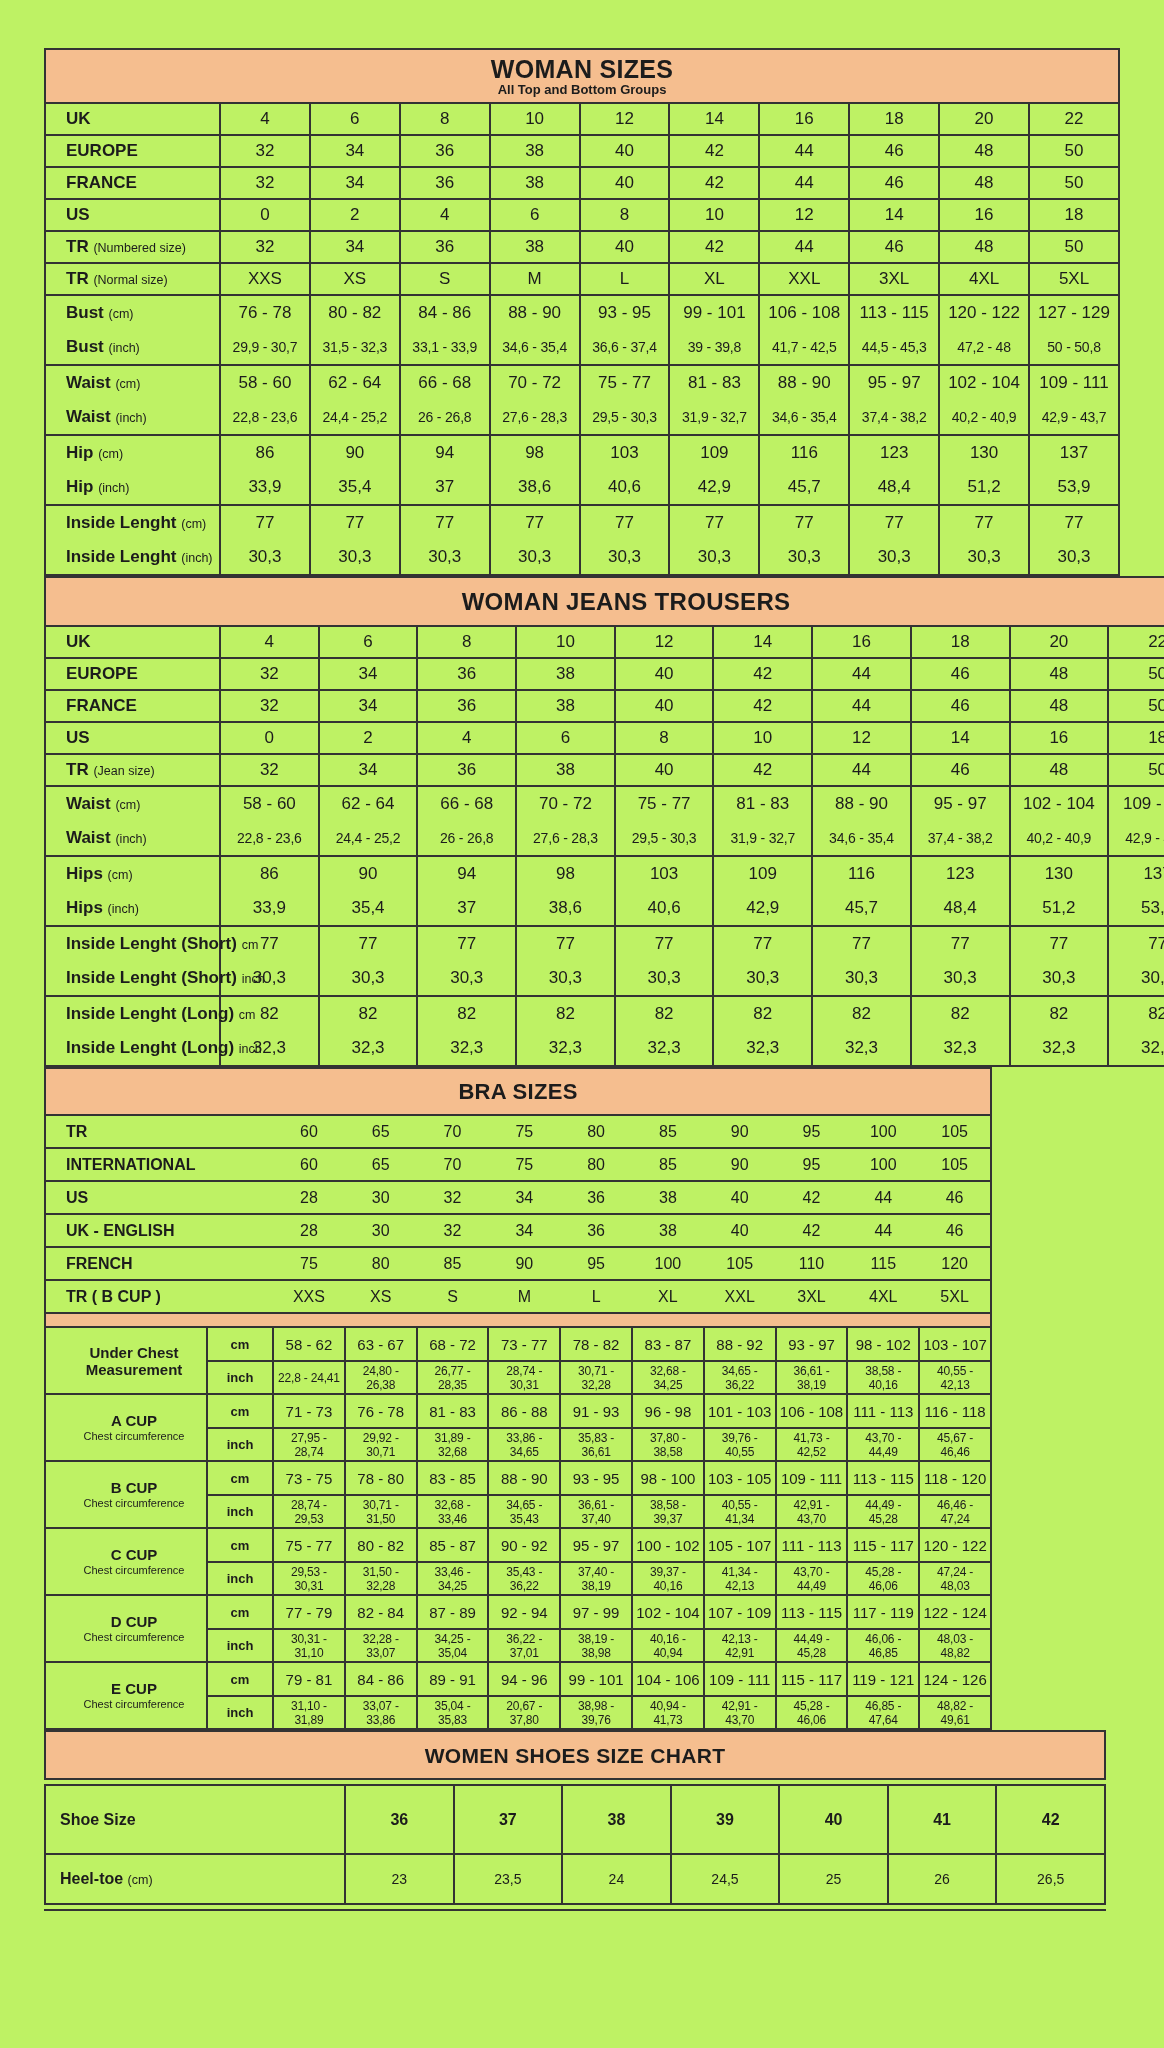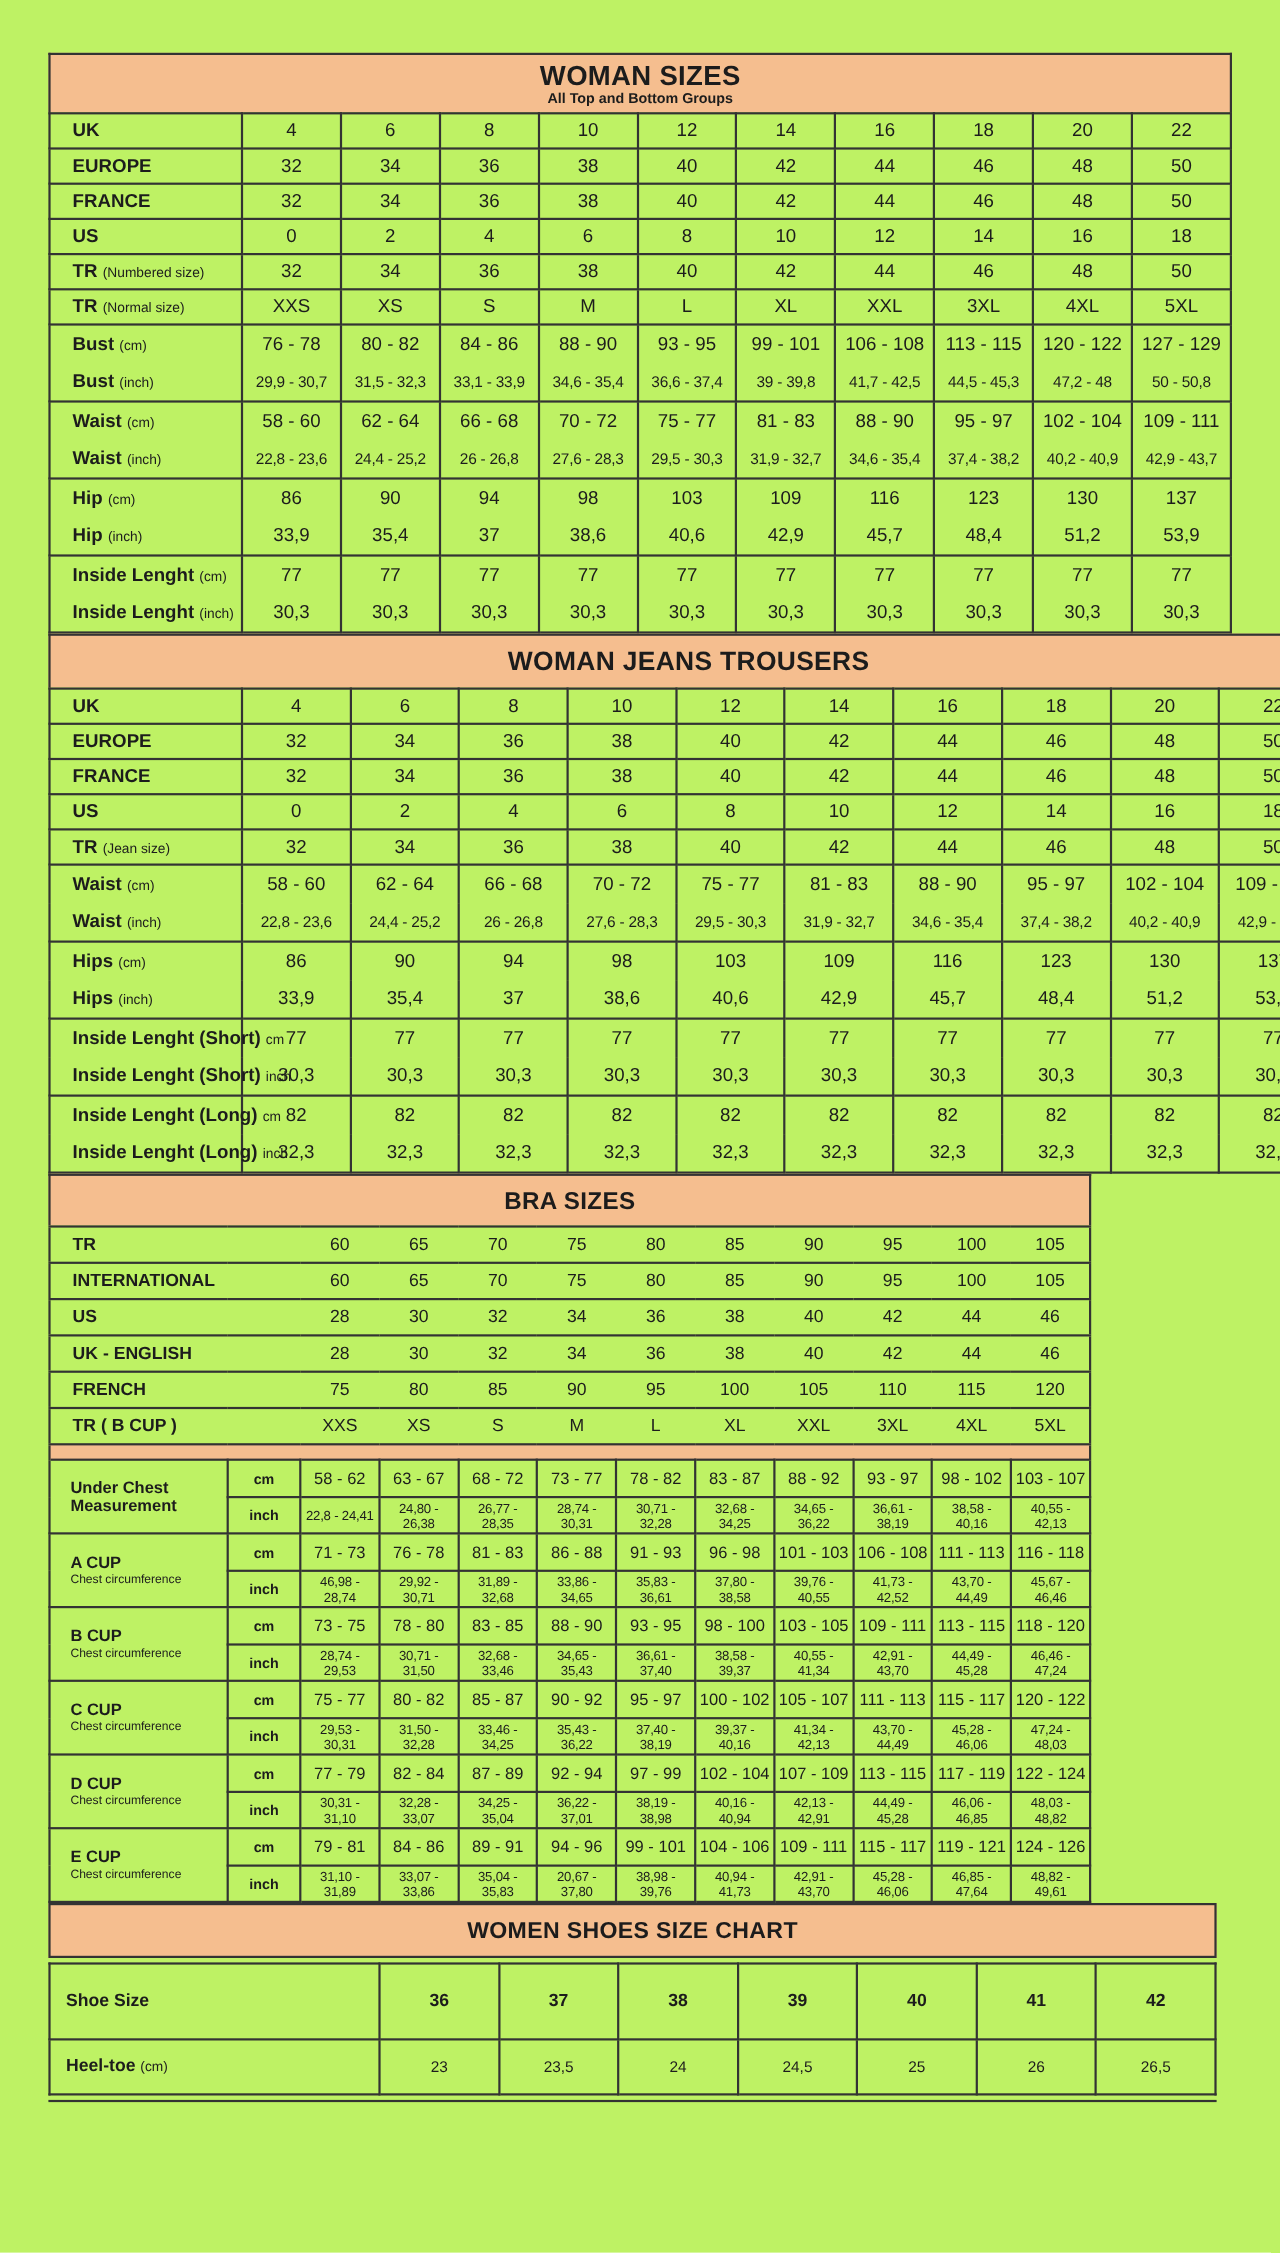--- a/index.html
+++ b/index.html
@@ -44,21 +44,21 @@
   .pair-a>*{height:35px;border-bottom:none;}
   .pair-b>*{height:35px;border-top:none;}
   td.val{font-size:17px;}
   tr.small td.val{font-size:14px;letter-spacing:-0.2px;}
 
   
   .r-stripe>*{height:33px;border-left:none;border-right:none;}
   .r-stripe th.stripe-lbl{font-size:16px;}
   .r-stripe td.val{font-size:16px;}
   .band-row td.band{height:14px;background:var(--accent);border-left:2px solid var(--border);border-right:2px solid var(--border);border-top:none;border-bottom:none;padding:0;}
-  th.glabel{text-align:left;padding-left:18px;white-space:nowrap;}
+  th.glabel{text-align:center;padding-left:18px;white-space:nowrap;}
   .glabel-main{font-size:15px;font-weight:bold;line-height:17px;}
   .glabel-sub{font-size:11px;font-weight:normal;line-height:13px;margin-top:1px;}
   td.unit{font-size:13px;font-weight:bold;}
   .g-cm>*{height:34px;}
   .g-inch>*{height:33px;}
   td.cmv{font-size:15px;border-radius:11px;}
   td.inchv{font-size:12px;letter-spacing:-0.2px;border-radius:12px;}
 
   
   .t4 .tbl-head{border-bottom:2px solid var(--border);}
@@ -589,21 +589,21 @@
             <td class="val cmv">86 - 88</td>
             <td class="val cmv">91 - 93</td>
             <td class="val cmv">96 - 98</td>
             <td class="val cmv">101 - 103</td>
             <td class="val cmv">106 - 108</td>
             <td class="val cmv">111 - 113</td>
             <td class="val cmv">116 - 118</td>
           </tr>
           <tr class="g-inch">
             <td class="unit">inch</td>
-            <td class="val inchv">46,98 - 28,74</td>
+            <td class="val inchv">27,95 - 28,74</td>
             <td class="val inchv">29,92 - 30,71</td>
             <td class="val inchv">31,89 - 32,68</td>
             <td class="val inchv">33,86 - 34,65</td>
             <td class="val inchv">35,83 - 36,61</td>
             <td class="val inchv">37,80 - 38,58</td>
             <td class="val inchv">39,76 - 40,55</td>
             <td class="val inchv">41,73 - 42,52</td>
             <td class="val inchv">43,70 - 44,49</td>
             <td class="val inchv">45,67 - 46,46</td>
           </tr>

